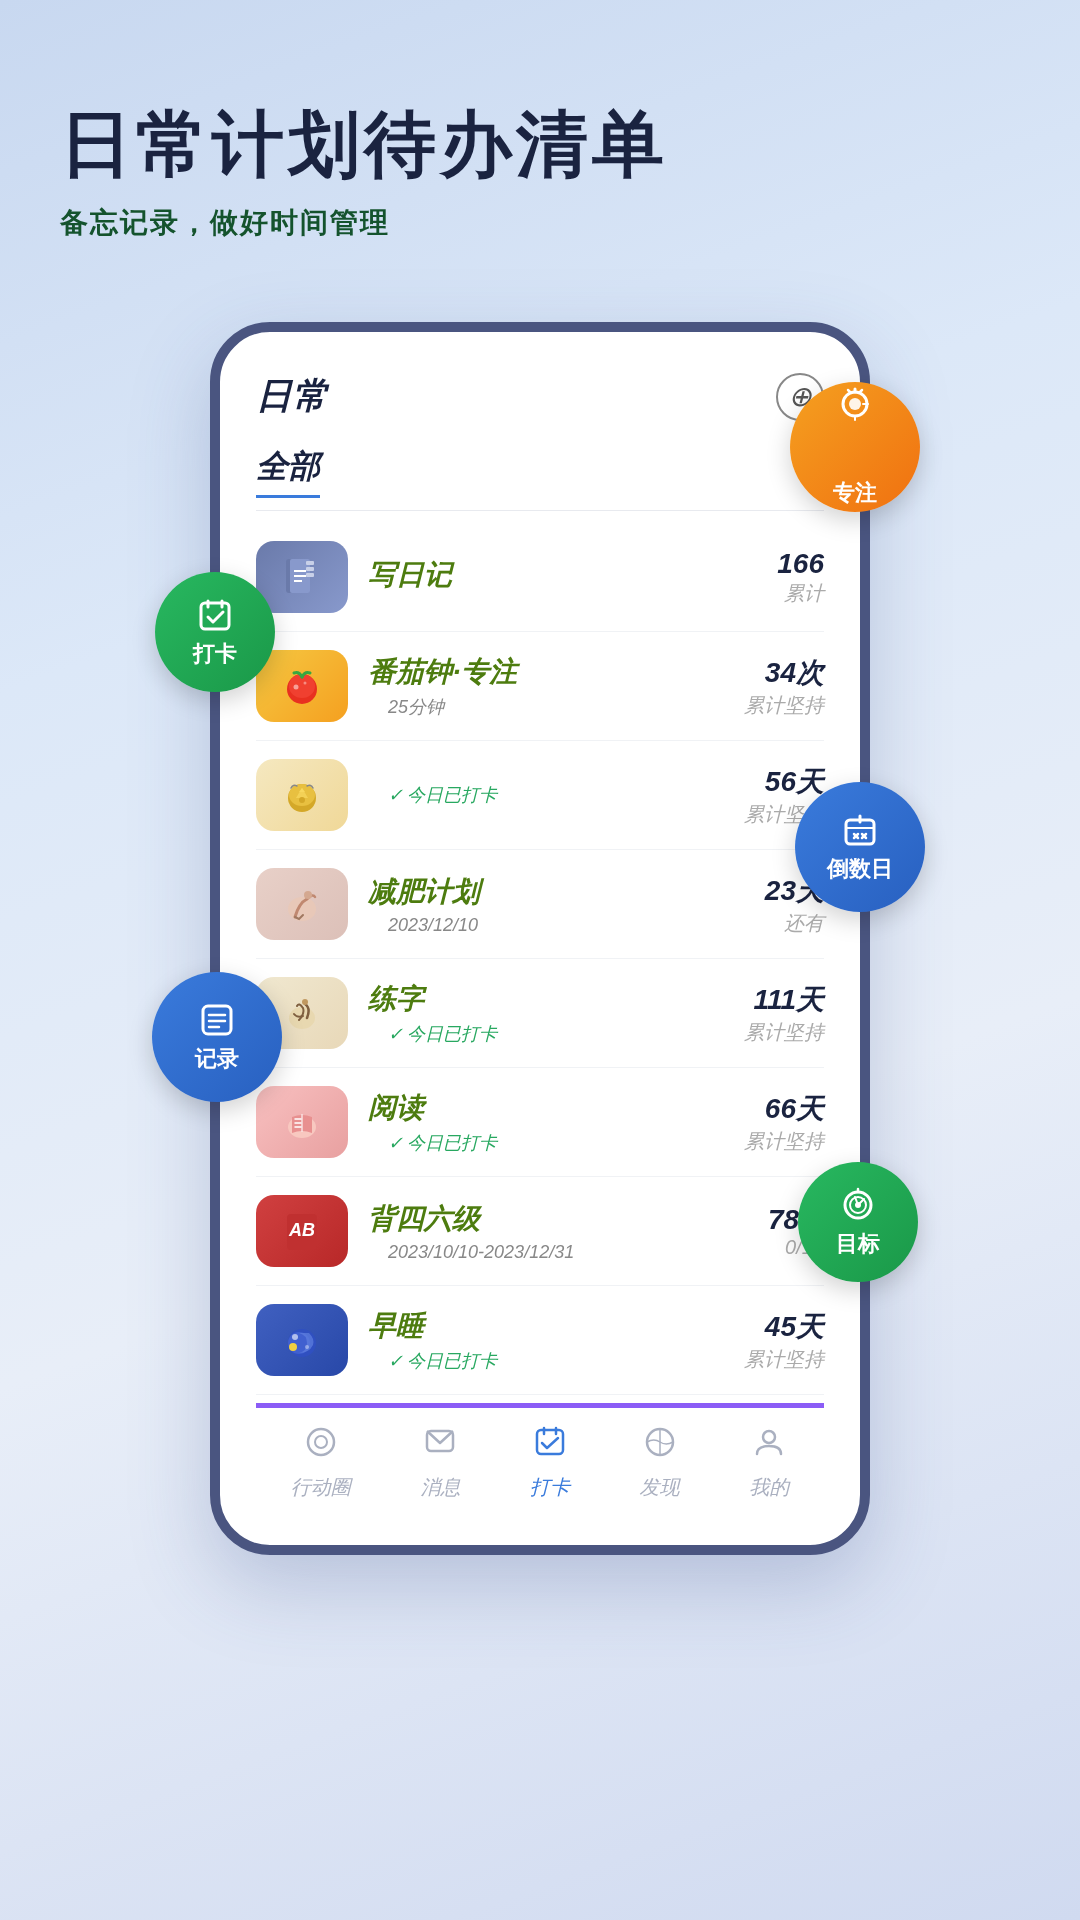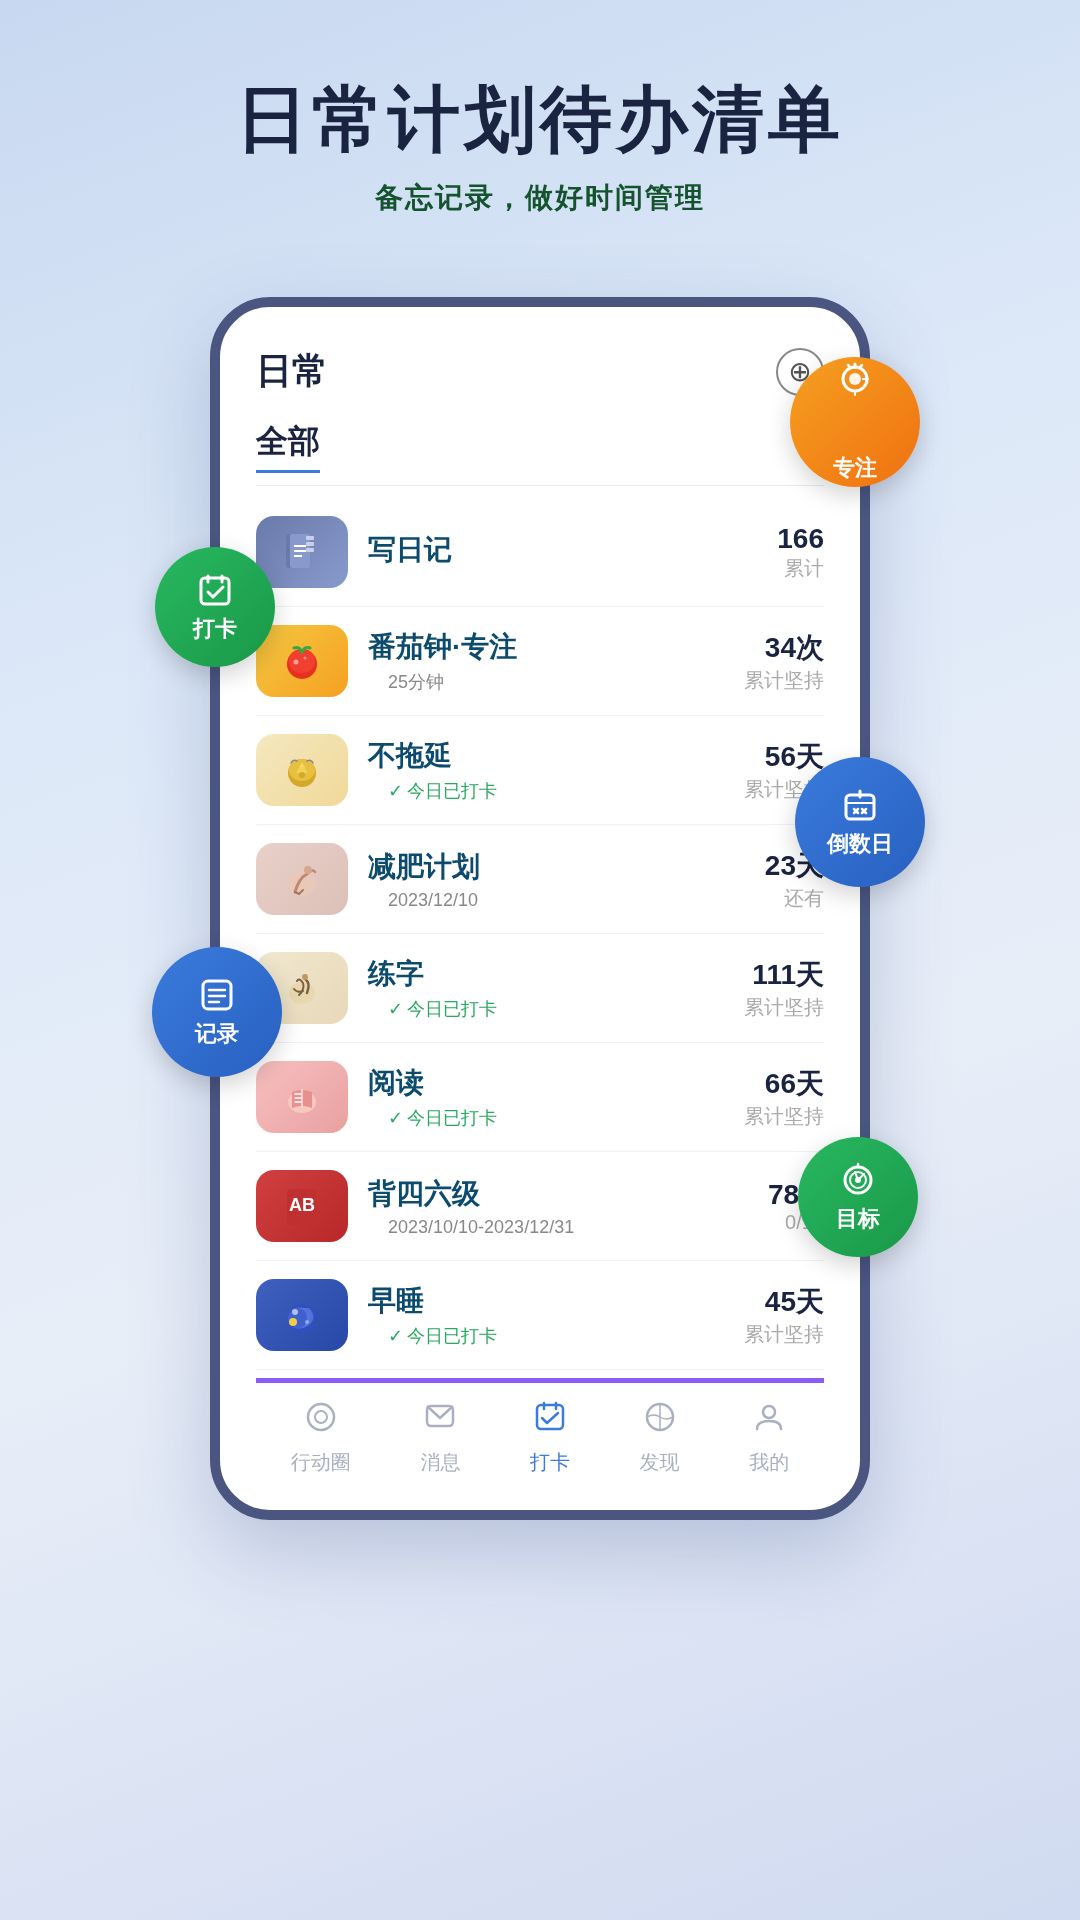--- a/index.html
+++ b/index.html
@@ -6,22 +6,22 @@
     * { margin: 0; padding: 0; box-sizing: border-box; }
     body {
       width: 1080px;
       min-height: 1920px;
       background: linear-gradient(160deg, #c8d8f0 0%, #dce8f8 30%, #e8eef8 60%, #d0daf0 100%);
       font-family: 'PingFang SC', 'Microsoft YaHei', sans-serif;
       overflow-x: hidden;
     }
 
     .header-section {
-      text-align: center;
       padding: 80px 60px 40px;
+      margin-top: 25px;
     }
     .main-title {
       font-size: 72px;
       font-weight: 900;
       color: #1a2340;
       letter-spacing: 4px;
       line-height: 1.1;
       margin-bottom: 20px;
     }
     .sub-title {
@@ -42,21 +42,22 @@
       min-height: 1200px;
       background: #fff;
       border-radius: 60px;
       border: 10px solid #4a5580;
       box-shadow: 0 30px 80px rgba(60,80,140,0.25);
       overflow: hidden;
       position: relative;
     }
 
     .phone-inner {
-      padding: 40px 36px 10px;
+      padding: 40px 36px 20px;
+      font-style: italic;
     }
 
     .app-header {
       display: flex;
       justify-content: space-between;
       align-items: center;
       margin-bottom: 24px;
     }
     .app-title-text {
       font-size: 36px;
@@ -137,21 +138,21 @@
     .icon-reading { background: linear-gradient(135deg, #f8c0c0, #e8a0a0); }
     .icon-vocab { background: linear-gradient(135deg, #d04040, #b82828); }
     .icon-sleep { background: linear-gradient(135deg, #4060c0, #2848a8); }
 
     .task-info {
       flex: 1;
     }
     .task-name {
       font-size: 28px;
       font-weight: 600;
-      color: #0c4a6e;
+      color: #4d7c0f;
       margin-bottom: 4px;
     }
     .task-sub {
       font-size: 18px;
       color: #888;
       margin-left: 20px;
     }
     .task-sub-checked {
       color: #28a860;
     }
@@ -398,21 +399,20 @@
               <circle cx="25" cy="28" r="14" fill="#d4a828"></circle>
               <ellipse cx="25" cy="25" rx="13" ry="11" fill="#e8c040"></ellipse>
               <path d="M22 22 L25 18 L28 22" fill="#f8d860"></path>
               <path d="M19 28 L25 18 L31 28 Z" fill="#f8d860" opacity="0.7"></path>
               <circle cx="25" cy="30" r="3" fill="#d4a828"></circle>
               <path d="M14 18 Q16 14 20 16" stroke="#888" stroke-width="1.5" fill="none" stroke-linecap="round"></path>
               <path d="M36 18 Q34 14 30 16" stroke="#888" stroke-width="1.5" fill="none" stroke-linecap="round"></path>
             </svg>
           </div>
           <div class="task-info">
-            <div class="task-name">不拖延</div>
             <div class="task-sub task-sub-checked">
               <span class="check-icon">✓</span>今日已打卡
             </div>
           </div>
           <div class="task-stats">
             <div class="stat-main">56天</div>
             <div class="stat-sub">累计坚持</div>
           </div>
         </div>
 

